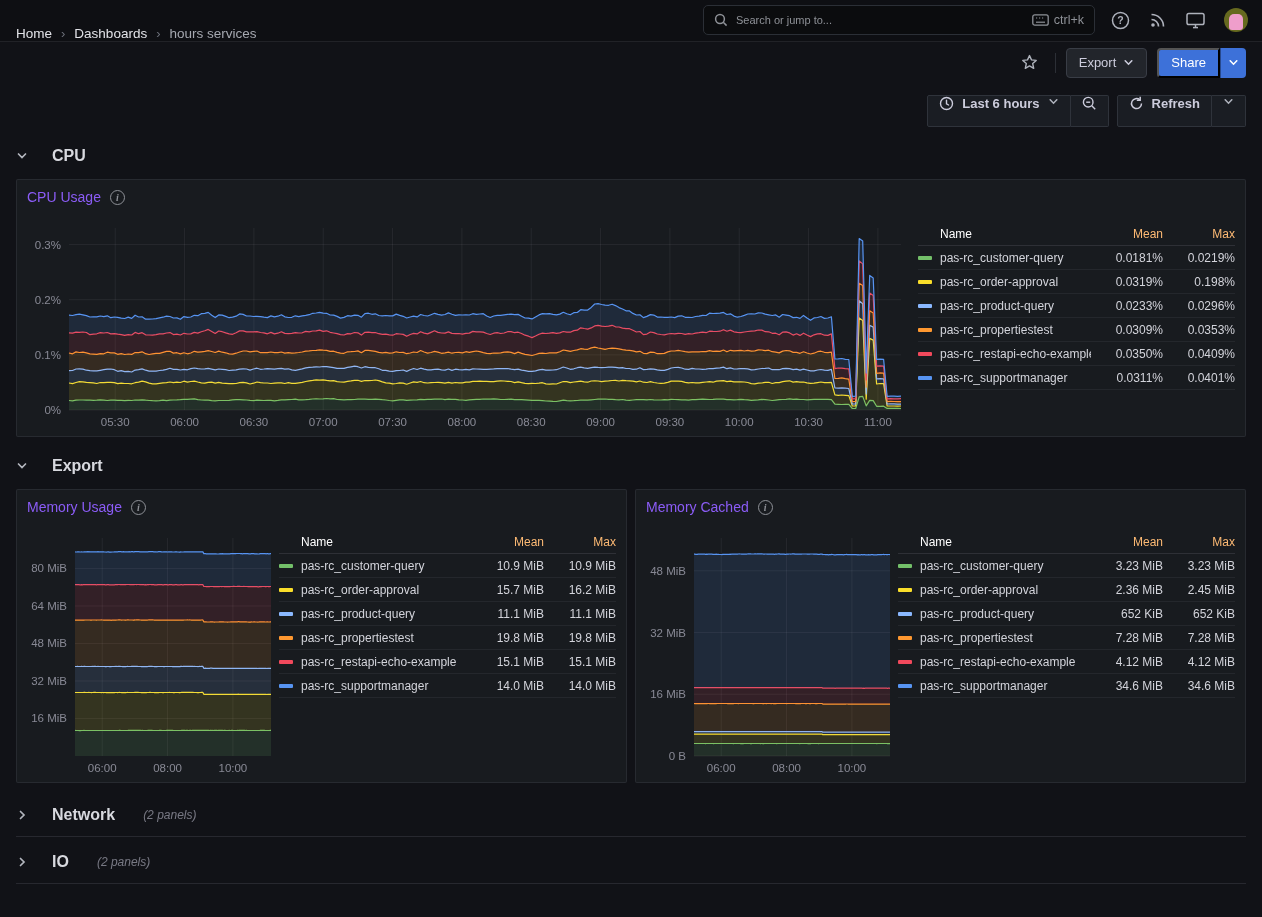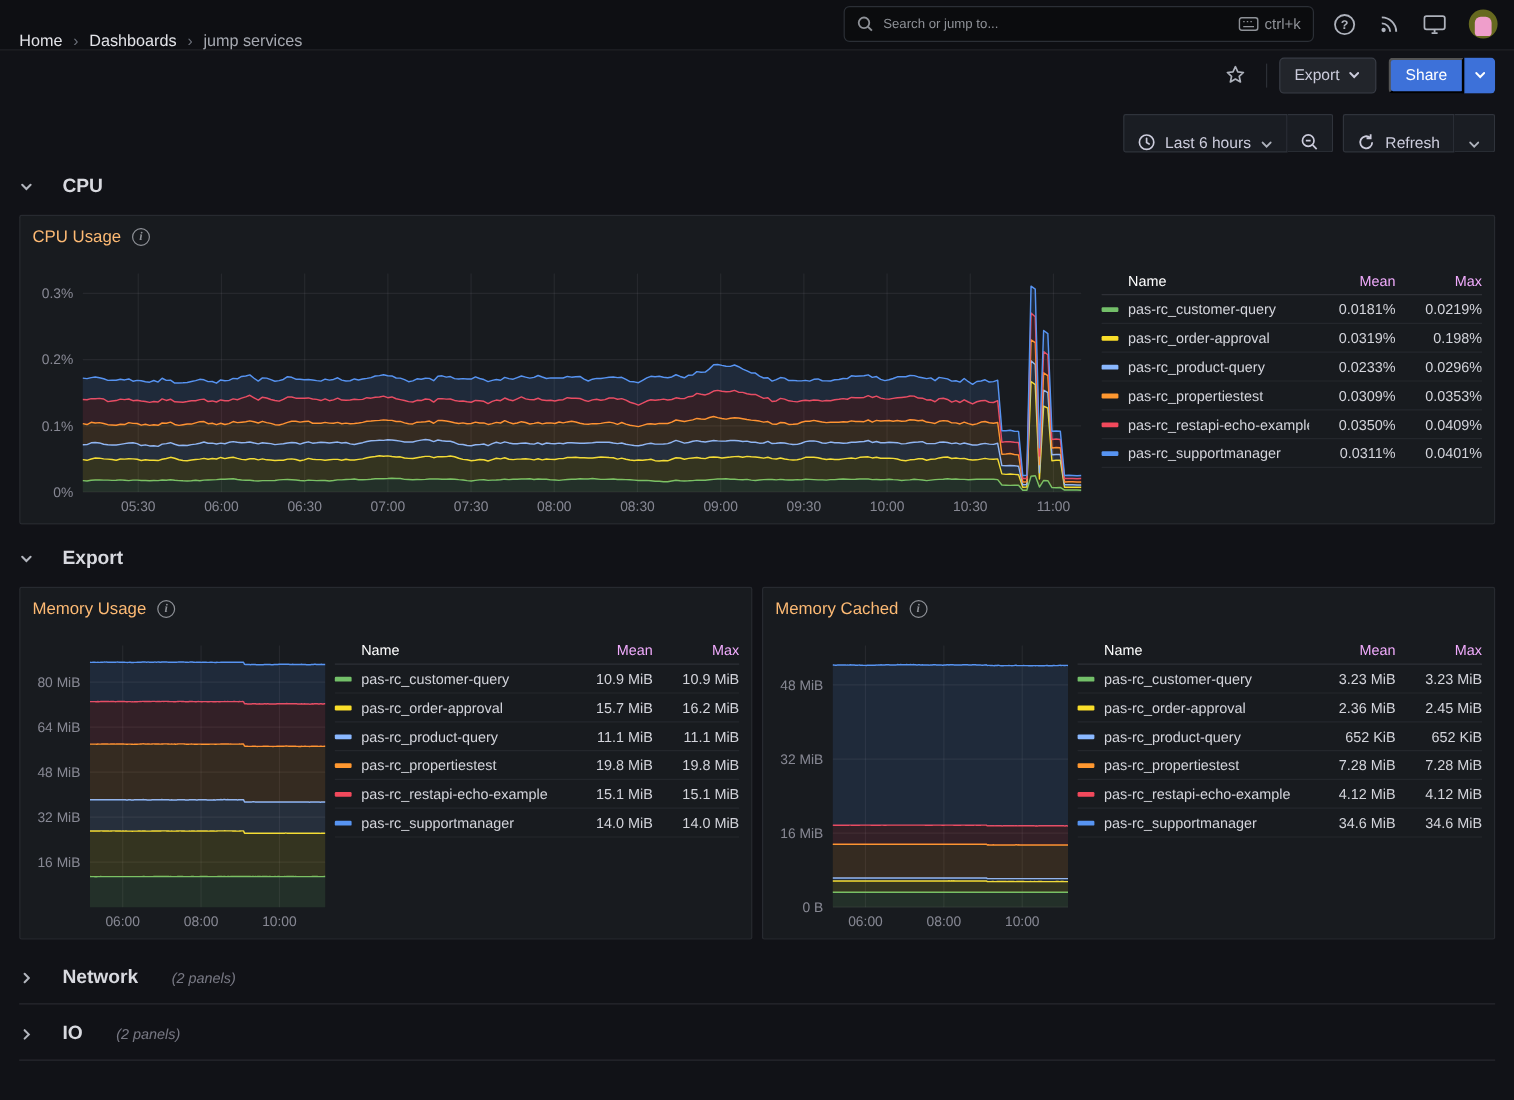--- a/index.html
+++ b/index.html
@@ -29,64 +29,64 @@
   .share-group{display:flex}
   .btn-primary{background:#3d71d9;color:#fff;border-radius:4px 0 0 4px}
   .btn-primary-caret{background:#3d71d9;color:#fff;width:26px;height:30px;display:flex;align-items:center;justify-content:center;border-left:1px solid rgba(0,0,0,.35);border-radius:0 4px 4px 0;cursor:pointer}
   
   .controlsrow{display:flex;align-items:center;padding:0 16px;margin-top:12px;height:32px}
   .var-control{display:flex;height:32px;font-size:13px}
   .var-label{display:flex;align-items:center;padding:0 12px;background:#181b1f;border:1px solid #2f333b;border-radius:2px 0 0 2px;color:#ccccdc;font-weight:500;cursor:pointer}
   .var-value{display:flex;align-items:center;gap:8px;padding:0 12px;background:#181b1f;border:1px solid #2f333b;border-left:0;border-radius:0 2px 2px 0;color:#ccccdc;font-weight:500;cursor:pointer}
   .spacer{flex:1}
   .seg-group{display:flex;height:32px;margin-left:8px}
-  .seg{display:flex;align-items:flex-end;gap:8px;padding:0 11px;background:#1a1d23;border:1px solid #2f333b;color:#ccccdc;font-size:13px;font-weight:400;cursor:pointer}
+  .seg{display:flex;align-items:flex-start;gap:8px;padding:0 11px;background:#1a1d23;border:1px solid #2f333b;color:#ccccdc;font-size:13px;font-weight:700;cursor:pointer}
   .seg+.seg{border-left:0}
   .seg:first-child{border-radius:2px 0 0 2px}
   .seg:last-child{border-radius:0 2px 2px 0}
   
   .section-head{display:flex;align-items:center;gap:24px;padding:0 16px;height:30px;cursor:pointer}
   .section-head .chev{color:#b3b6be}
   .section-title{font-size:16px;font-weight:600;color:#d8d9df}
   .section-note{font-size:12px;font-style:italic;color:rgba(204,204,220,.55);margin-left:4px}
   .collapsed-row{margin:0 16px;border-bottom:1px solid rgba(204,204,220,.12);padding:6px 0 8px}
   .collapsed-row .section-head{padding:0;height:26px}
   .sec-gap1{margin-top:14px}
   
   .panel{position:relative;background:#181b1f;border:1px solid rgba(204,204,220,.09);border-radius:2px}
   .panel-title-row{display:flex;align-items:center;gap:9px;padding:9px 0 0 10px}
-  .panel-title{font-size:14px;font-weight:500;color:#fdba74;cursor:pointer}
+  .panel-title{font-size:14px;font-weight:500;color:#8b5cf6;cursor:pointer}
   .info-icon{width:15px;height:15px;border:1.4px solid #8e9197;border-radius:50%;color:#8e9197;font-size:10px;font-weight:700;display:flex;align-items:center;justify-content:center;cursor:pointer;font-family:"Liberation Serif",serif;font-style:italic}
   .cpu-panel{margin:8px 16px 0;height:258px}
   .mem-wrap{display:flex;gap:8px;margin:8px 16px 0}
   .mem-panel{flex:1;height:294px}
   .chart{position:absolute}
   .chart svg text{font-family:"Liberation Sans",sans-serif;font-size:11.5px;fill:rgba(204,204,220,.62)}
   .grid{stroke:rgba(204,204,220,.08);stroke-width:1}
   
   .legend{position:absolute;font-size:12px}
   .lg-row,.lg-head{display:flex;align-items:center;height:24px;border-bottom:1px solid rgba(204,204,220,.07)}
   .lg-head{color:#6e9fff;font-weight:500;border-bottom:1px solid rgba(204,204,220,.12)}
   .lg-head .chipspace{width:22px}
   .chip{width:14px;height:4px;border-radius:1px;margin-right:8px}
   .lg-name{flex:1;color:#d3d4db;white-space:nowrap;overflow:hidden;cursor:pointer}
   .lg-head .lg-name{color:#ffffff;cursor:pointer}
   .lg-val{width:72px;text-align:right;color:#d3d4db}
-  .lg-head .lg-val{color:#f0abfc;cursor:pointer}
+  .lg-head .lg-val{color:#fdba74;cursor:pointer}
 </style>
 </head>
 <body>
 
 <header class="topnav">
   <nav class="crumbs">
     <span class="crumb">Home</span>
     <span class="crumb-sep">›</span>
     <span class="crumb">Dashboards</span>
     <span class="crumb-sep">›</span>
-    <span class="crumb current">jump services</span>
+    <span class="crumb current">hours services</span>
   </nav>
 
   <div class="searchbox">
     <span class="icon">
       <svg width="14" height="14" viewBox="0 0 14 14">
           <circle cx="6" cy="6" r="4.4" fill="none" stroke="#8e9197" stroke-width="1.5"></circle>
           <line x1="9.3" y1="9.3" x2="12.6" y2="12.6" stroke="#8e9197" stroke-width="1.5"></line>
         </svg>
     </span>
     <input type="text" placeholder="Search or jump to..." style="">

